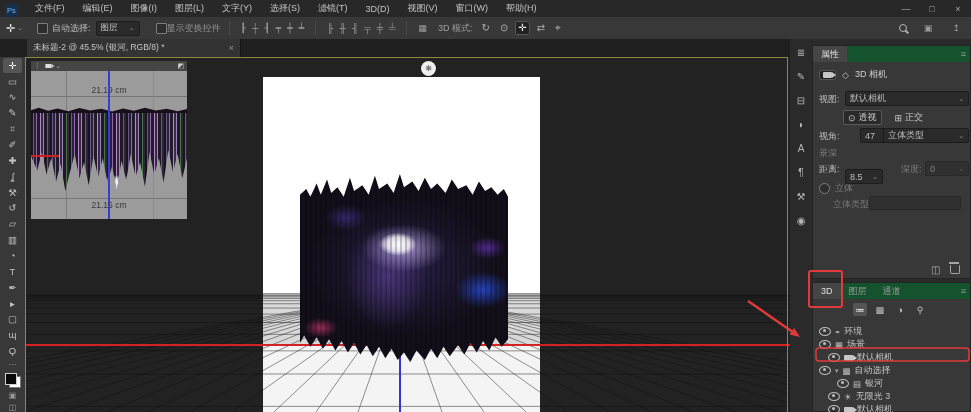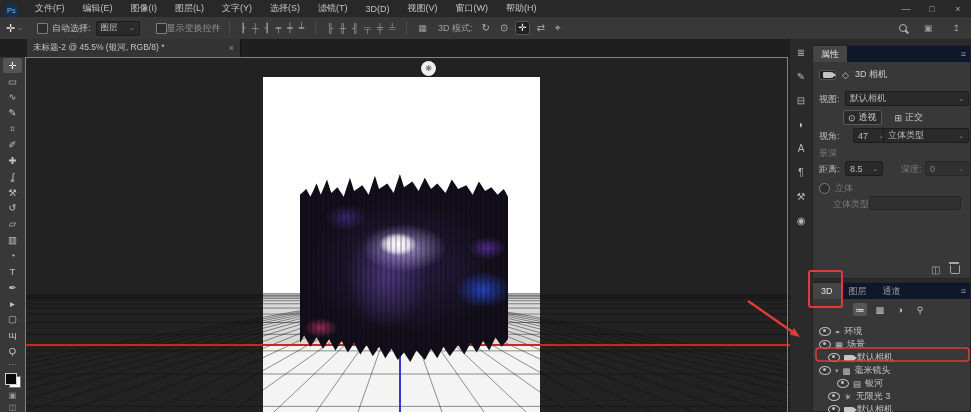--- a/index.html
+++ b/index.html
@@ -94,21 +94,21 @@
     background:repeating-linear-gradient(90deg,#1a1420 0 2px,#6a5a8a 2px 3px,#2a2235 3px 5px,#8a6aa8 5px 6px,#241a2e 6px 9px,#b48ac0 9px 10px,#3a2a48 10px 12px,#9a86b8 12px 13px,#201826 13px 16px,#474  16px 17px,#2e2438 17px 19px);
     clip-path:polygon(0 0,100% 0,100% 55%,97% 80%,94% 50%,91% 72%,88% 45%,85% 85%,82% 55%,79% 75%,76% 48%,73% 90%,70% 60%,67% 78%,64% 50%,61% 82%,58% 58%,55% 95%,52% 65%,49% 85%,46% 55%,43% 78%,40% 52%,37% 88%,34% 60%,31% 80%,28% 50%,25% 72%,22% 95%,19% 62%,16% 84%,13% 55%,10% 75%,7% 48%,4% 70%,0 52%);}
   .sv-drips::after{content:'';position:absolute;left:70px;top:62px;width:34px;height:16px;border-radius:50%;
     background:radial-gradient(closest-side,#fff,rgba(255,255,255,.7) 55%,rgba(255,255,255,0));}
   .sv-measure{position:absolute;left:0;width:156px;text-align:center;font-size:8.5px;color:#3a3a3a;}
   
   .rightarea{position:absolute;left:790px;top:39px;width:181px;height:373px;background:#2a2a2a;}
   .rstrip{position:absolute;left:0;top:8px;width:22px;display:flex;flex-direction:column;align-items:center;gap:13px;}
   .rstrip-ic{font-size:10px;color:#b5b5b5;}
   .panel{position:absolute;background:#383838;border:1px solid #242424;box-sizing:border-box;}
-  .p-tabs{position:absolute;left:0;top:0;right:0;height:16px;background:#0f172a;display:flex;align-items:center;font-size:9px;}
+  .p-tabs{position:absolute;left:0;top:0;right:0;height:16px;background:#14532d;display:flex;align-items:center;font-size:9px;}
   .p-tab{padding:0 8px;height:16px;display:flex;align-items:center;color:#9a9a9a;}
   .p-tab.active{background:#454545;color:#e0e0e0;}
   .p-menu{margin-left:auto;margin-right:4px;color:#9a9a9a;font-size:9px;}
   .prow{position:absolute;font-size:9px;color:#bdbdbd;display:flex;align-items:center;}
   .lbl-dim{color:#7a7a7a;}
   .pressbox{background:#222;border:1px solid #555;border-radius:2px;display:inline-flex;align-items:center;
             justify-content:center;padding:1px 3px;}
   .pbtn{display:inline-flex;align-items:center;gap:3px;border-radius:2px;padding:1px 5px;font-size:9px;color:#c5c5c5;}
   .pbtn.pressed{background:#2a2a2a;box-shadow:inset 0 0 0 1px #5a5a5a;}
   .cami{display:inline-block;width:9px;height:6px;background:#c6c6c6;border-radius:1px;position:relative;}
@@ -288,20 +288,40 @@
         <line x1="0" y1="293.8509309952" x2="765" y2="293.8509309952" stroke="rgba(15,15,15,0.45)" stroke-width="1"></line>
         <line x1="0" y1="316.99130339327996" x2="765" y2="316.99130339327996" stroke="rgba(15,15,15,0.45)" stroke-width="1"></line>
         <line x1="0" y1="349.3878247505919" x2="765" y2="349.3878247505919" stroke="rgba(15,15,15,0.45)" stroke-width="1"></line>
       </svg>
     <div class="axis-x" id="axisX" style="background: rgb(212, 34, 34);"></div>
     <div class="axis-z" id="axisZ" style="background: rgb(53, 53, 214);"></div>
     <div class="galaxy"></div>
     <div class="widget">❋</div>
     <div class="scene-border"></div>
 
+    <div class="secview">
+      <div class="sv-head">
+        <span>⋮</span>
+        <span class="cami dk" style="transform:scale(.7)"></span>
+        <span>⌄</span>
+        <span class="sv-swap">◩</span>
+      </div>
+      <div class="sv-body">
+        <div class="sv-h1"></div>
+        <div class="sv-h2"></div>
+        <div class="sv-v1"></div>
+        <div class="sv-v2"></div>
+        <div class="sv-measure" style="top:14px">21.19 cm</div>
+        <div class="sv-ridge"></div>
+        <div class="sv-drips"></div>
+        <div class="sv-red"></div>
+        <div class="sv-blue"></div>
+        <div class="sv-measure" style="top:129px">21.15 cm</div>
+      </div>
+    </div>
   </div>
 
   <div class="rightarea">
     <div class="rstrip" id="rstrip">
         <span class="rstrip-ic">≣</span>
         <span class="rstrip-ic">✎</span>
         <span class="rstrip-ic">⊟</span>
         <span class="rstrip-ic">◗</span>
         <span class="rstrip-ic">A</span>
         <span class="rstrip-ic">¶</span>
@@ -330,31 +350,31 @@
         <span class="pbtn pressed">
           <span>⊙</span>
           <span>透视</span>
         </span>
         <span class="pbtn">
           <span>⊞</span>
           <span>正交</span>
         </span>
       </div>
       <div class="prow" style="left:6px;top:84px">视角:</div>
-      <div class="dd prow" style="left:40px;top:82px;width:26px">
+      <div class="dd prow" style="left:47px;top:82px;width:26px">
         <span>47</span>
         <span class="caret">⌄</span>
       </div>
       <div class="dd prow" style="left:70px;top:82px;width:76px">
         <span>立体类型</span>
         <span class="caret">⌄</span>
       </div>
       <div class="prow lbl-dim" style="left:6px;top:101px">景深</div>
       <div class="prow" style="left:6px;top:117px">距离:</div>
-      <div class="dd prow" style="left:32px;top:115px;width:28px">
+      <div class="dd prow" style="left:32px;top:123px;width:28px">
         <span>8.5</span>
         <span class="caret">⌄</span>
       </div>
       <div class="prow lbl-dim" style="left:88px;top:117px">深度:</div>
       <div class="dd prow" style="left:112px;top:115px;width:34px;opacity:.55">
         <span>0</span>
         <span class="caret">⌄</span>
       </div>
       <div class="prow" style="left:6px;top:136px;gap:5px">
         <span class="chk" style="border-radius:50%"></span>
@@ -394,21 +414,21 @@
           </div>
           <div class="l3d-row" style="top: 68px; padding-left: 13px;">
             <span class="eye"></span>
             <span class="cami"></span>
             <span>默认相机</span>
           </div>
           <div class="l3d-row" style="top: 81px; padding-left: 4px;">
             <span class="eye"></span>
             <span class="disc">▾</span>
             <span class="l3d-ic">▩</span>
-            <span>毫米镜头</span>
+            <span>自动选择</span>
           </div>
           <div class="l3d-row" style="top: 94px; padding-left: 22px;">
             <span class="eye"></span>
             <span class="l3d-ic">▤</span>
             <span>银河</span>
           </div>
           <div class="l3d-row" style="top: 107px; padding-left: 13px;">
             <span class="eye"></span>
             <span class="l3d-ic">☀</span>
             <span>无限光 3</span>

